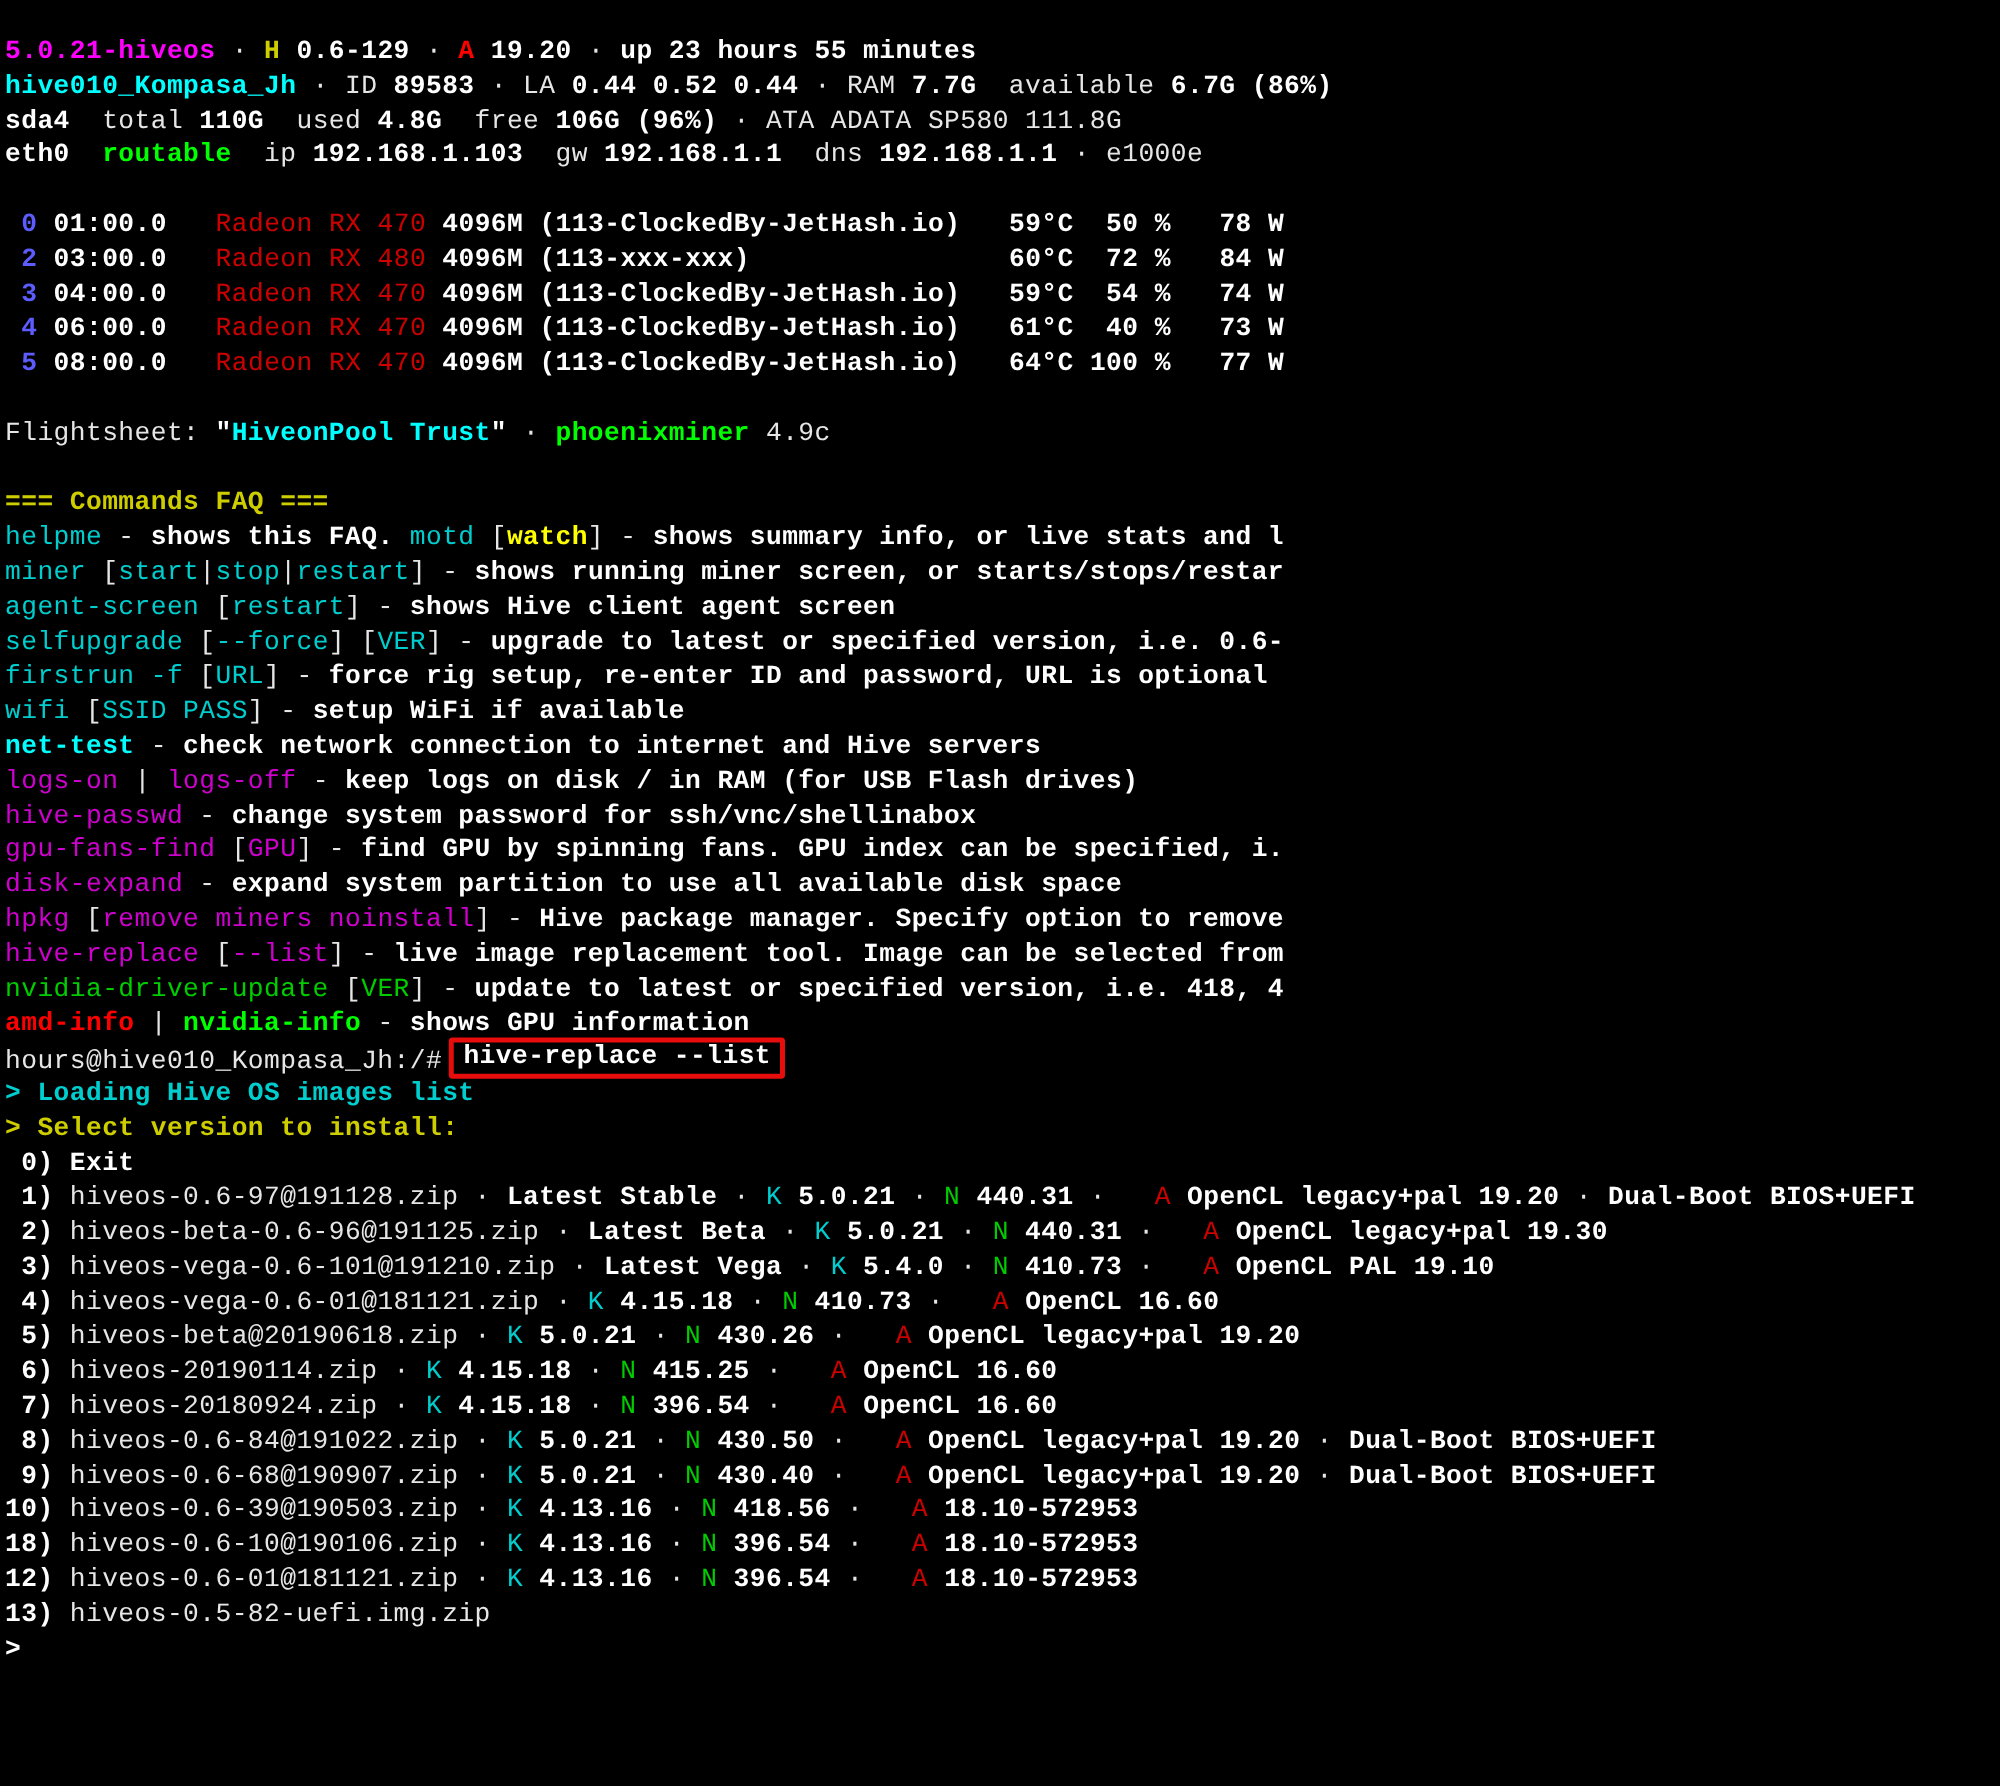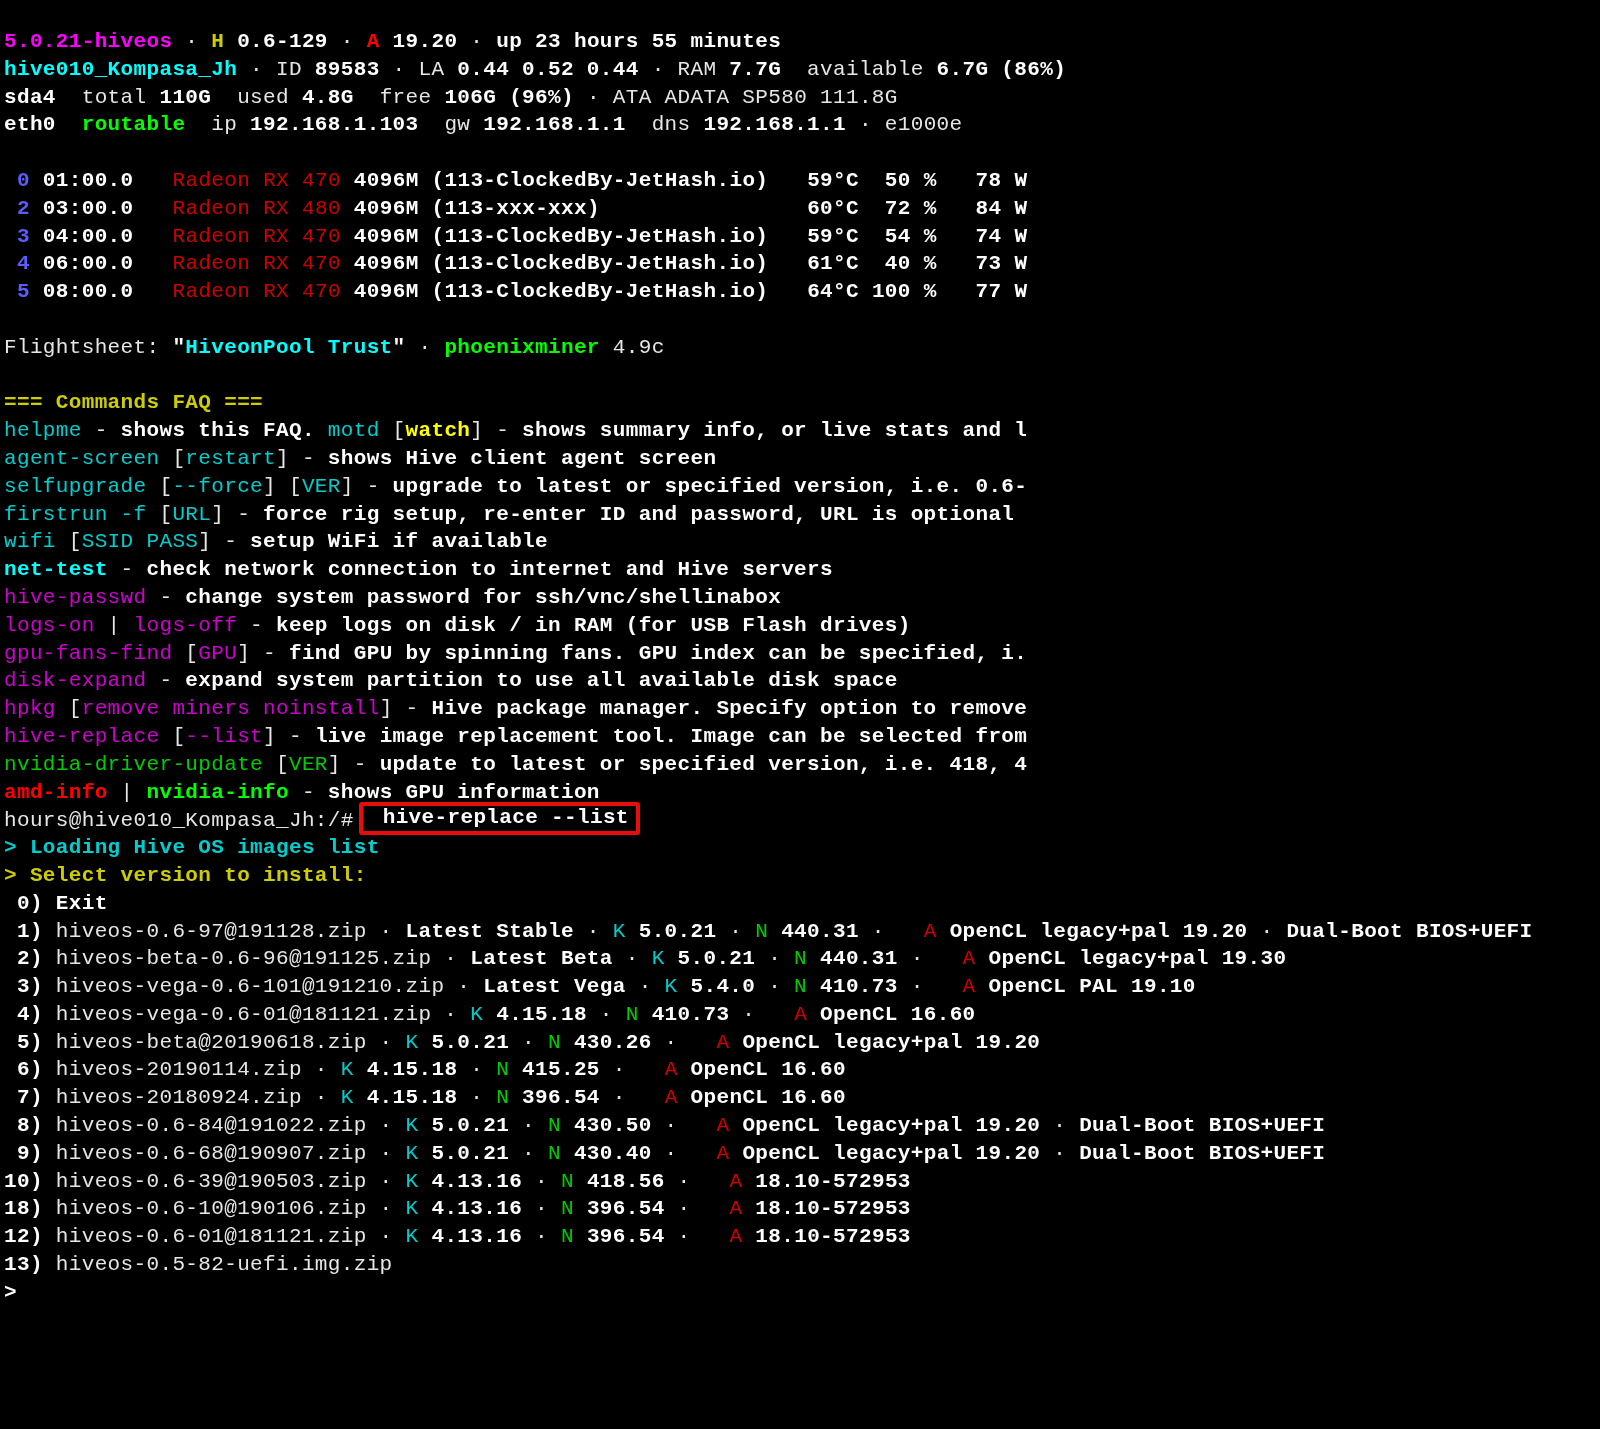--- a/index.html
+++ b/index.html
@@ -31,21 +31,21 @@
   .bgr{color:var(--bgreen);font-weight:bold;}
   .dyl{color:var(--yellow);font-weight:bold;}
   .byl{color:var(--byellow);font-weight:bold;}
   .rd {color:var(--red);margin-left:26px;}
   .brd{color:var(--bred);font-weight:bold;}
   .bl {color:var(--blue);font-weight:bold;}
   .box{
     color:var(--bwhite);font-weight:bold;
     border:4px solid var(--annred);border-radius:3px;
     display:inline-block;vertical-align:middle;
-    padding:0 7px 1px 20px;margin-left:5px;margin-top:-4px;
+    padding:0 7px 1px 8px;margin-left:5px;margin-top:-4px;
     line-height:24px;
   }
 </style>
 </head>
 <body>
 
 <main class="terminal">
     <div class="line"><span class="bmg">5.0.21-hiveos</span><span class="w"> · </span><span class="dyl">H </span><span class="b">0.6-129</span><span class="w"> · </span><span class="brd">A </span><span class="b">19.20</span><span class="w"> · </span><span class="b">up 23 hours 55 minutes</span></div>
     <div class="line"><span class="bcy">hive010_Kompasa_Jh</span><span class="w"> · </span><span class="w">ID </span><span class="b">89583</span><span class="w"> · </span><span class="w">LA </span><span class="b">0.44 0.52 0.44</span><span class="w"> · </span><span class="w">RAM </span><span class="b">7.7G</span><span class="w">  available </span><span class="b">6.7G (86%)</span></div>
     <div class="line"><span class="b">sda4</span><span class="w">  total </span><span class="b">110G</span><span class="w">  used </span><span class="b">4.8G</span><span class="w">  free </span><span class="b">106G (96%)</span><span class="w"> · </span><span class="w">ATA ADATA SP580 111.8G</span></div>
@@ -54,27 +54,28 @@
     <div class="line"><span class="w"> </span><span class="bl">0</span><span class="w"> </span><span class="b">01:00.0</span><span class="w"> </span><span class="rd">Radeon RX 470</span><span class="w"> </span><span class="b">4096M (113-ClockedBy-JetHash.io)</span><span class="b">   59°C  50 %   78 W</span></div>
     <div class="line"><span class="w"> </span><span class="bl">2</span><span class="w"> </span><span class="b">03:00.0</span><span class="w"> </span><span class="rd">Radeon RX 480</span><span class="w"> </span><span class="b">4096M (113-xxx-xxx)             </span><span class="b">   60°C  72 %   84 W</span></div>
     <div class="line"><span class="w"> </span><span class="bl">3</span><span class="w"> </span><span class="b">04:00.0</span><span class="w"> </span><span class="rd">Radeon RX 470</span><span class="w"> </span><span class="b">4096M (113-ClockedBy-JetHash.io)</span><span class="b">   59°C  54 %   74 W</span></div>
     <div class="line"><span class="w"> </span><span class="bl">4</span><span class="w"> </span><span class="b">06:00.0</span><span class="w"> </span><span class="rd">Radeon RX 470</span><span class="w"> </span><span class="b">4096M (113-ClockedBy-JetHash.io)</span><span class="b">   61°C  40 %   73 W</span></div>
     <div class="line"><span class="w"> </span><span class="bl">5</span><span class="w"> </span><span class="b">08:00.0</span><span class="w"> </span><span class="rd">Radeon RX 470</span><span class="w"> </span><span class="b">4096M (113-ClockedBy-JetHash.io)</span><span class="b">   64°C 100 %   77 W</span></div>
     <div class="line">&nbsp;</div>
     <div class="line"><span class="w">Flightsheet: </span><span class="b">"</span><span class="bcy">HiveonPool Trust</span><span class="b">"</span><span class="w"> · </span><span class="bgr">phoenixminer</span><span class="w"> 4.9c</span></div>
     <div class="line">&nbsp;</div>
     <div class="line"><span class="dyl">=== Commands FAQ ===</span></div>
     <div class="line"><span class="cy">helpme</span><span class="w"> - </span><span class="b">shows this FAQ. </span><span class="cy">motd</span><span class="w"> [</span><span class="byl">watch</span><span class="w">] - </span><span class="b">shows summary info, or live stats and l</span></div>
+    <div class="line"><span class="cy">miner</span><span class="w"> [</span><span class="cy">start</span><span class="w">|</span><span class="cy">stop</span><span class="w">|</span><span class="cy">restart</span><span class="w">] - </span><span class="b">shows running miner screen, or starts/stops/restar</span></div>
     <div class="line"><span class="cy">agent-screen</span><span class="w"> [</span><span class="cy">restart</span><span class="w">] - </span><span class="b">shows Hive client agent screen</span></div>
     <div class="line"><span class="cy">selfupgrade</span><span class="w"> [</span><span class="cy">--force</span><span class="w">] [</span><span class="cy">VER</span><span class="w">] - </span><span class="b">upgrade to latest or specified version, i.e. 0.6-</span></div>
     <div class="line"><span class="cy">firstrun -f</span><span class="w"> [</span><span class="cy">URL</span><span class="w">] - </span><span class="b">force rig setup, re-enter ID and password, URL is optional</span></div>
     <div class="line"><span class="cy">wifi</span><span class="w"> [</span><span class="cy">SSID PASS</span><span class="w">] - </span><span class="b">setup WiFi if available</span></div>
     <div class="line"><span class="bcy">net-test</span><span class="w"> - </span><span class="b">check network connection to internet and Hive servers</span></div>
+    <div class="line"><span class="mg">logs-on</span><span class="w"> | </span><span class="mg">logs-off</span><span class="w"> - </span><span class="b">keep logs on disk / in RAM (for USB Flash drives)</span></div>
     <div class="line"><span class="mg">hive-passwd</span><span class="w"> - </span><span class="b">change system password for ssh/vnc/shellinabox</span></div>
-    <div class="line"><span class="mg">logs-on</span><span class="w"> | </span><span class="mg">logs-off</span><span class="w"> - </span><span class="b">keep logs on disk / in RAM (for USB Flash drives)</span></div>
     <div class="line"><span class="mg">gpu-fans-find</span><span class="w"> [</span><span class="mg">GPU</span><span class="w">] - </span><span class="b">find GPU by spinning fans. GPU index can be specified, i.</span></div>
     <div class="line"><span class="mg">disk-expand</span><span class="w"> - </span><span class="b">expand system partition to use all available disk space</span></div>
     <div class="line"><span class="mg">hpkg</span><span class="w"> [</span><span class="mg">remove miners noinstall</span><span class="w">] - </span><span class="b">Hive package manager. Specify option to remove</span></div>
     <div class="line"><span class="mg">hive-replace</span><span class="w"> [</span><span class="mg">--list</span><span class="w">] - </span><span class="b">live image replacement tool. Image can be selected from</span></div>
     <div class="line"><span class="gr">nvidia-driver-update</span><span class="w"> [</span><span class="gr">VER</span><span class="w">] - </span><span class="b">update to latest or specified version, i.e. 418, 4</span></div>
     <div class="line"><span class="brd">amd-info</span><span class="w"> | </span><span class="bgr">nvidia-info</span><span class="w"> - </span><span class="b">shows GPU information</span></div>
     <div class="line"><span class="w">hours@hive010_Kompasa_Jh:/#</span><span class="box">hive-replace --list</span></div>
     <div class="line"><span class="bcy2">&gt; Loading Hive OS images list</span></div>
     <div class="line"><span class="dyl">&gt; Select version to install:</span></div>
     <div class="line"><span class="w"> </span><span class="b">0) Exit</span></div>

